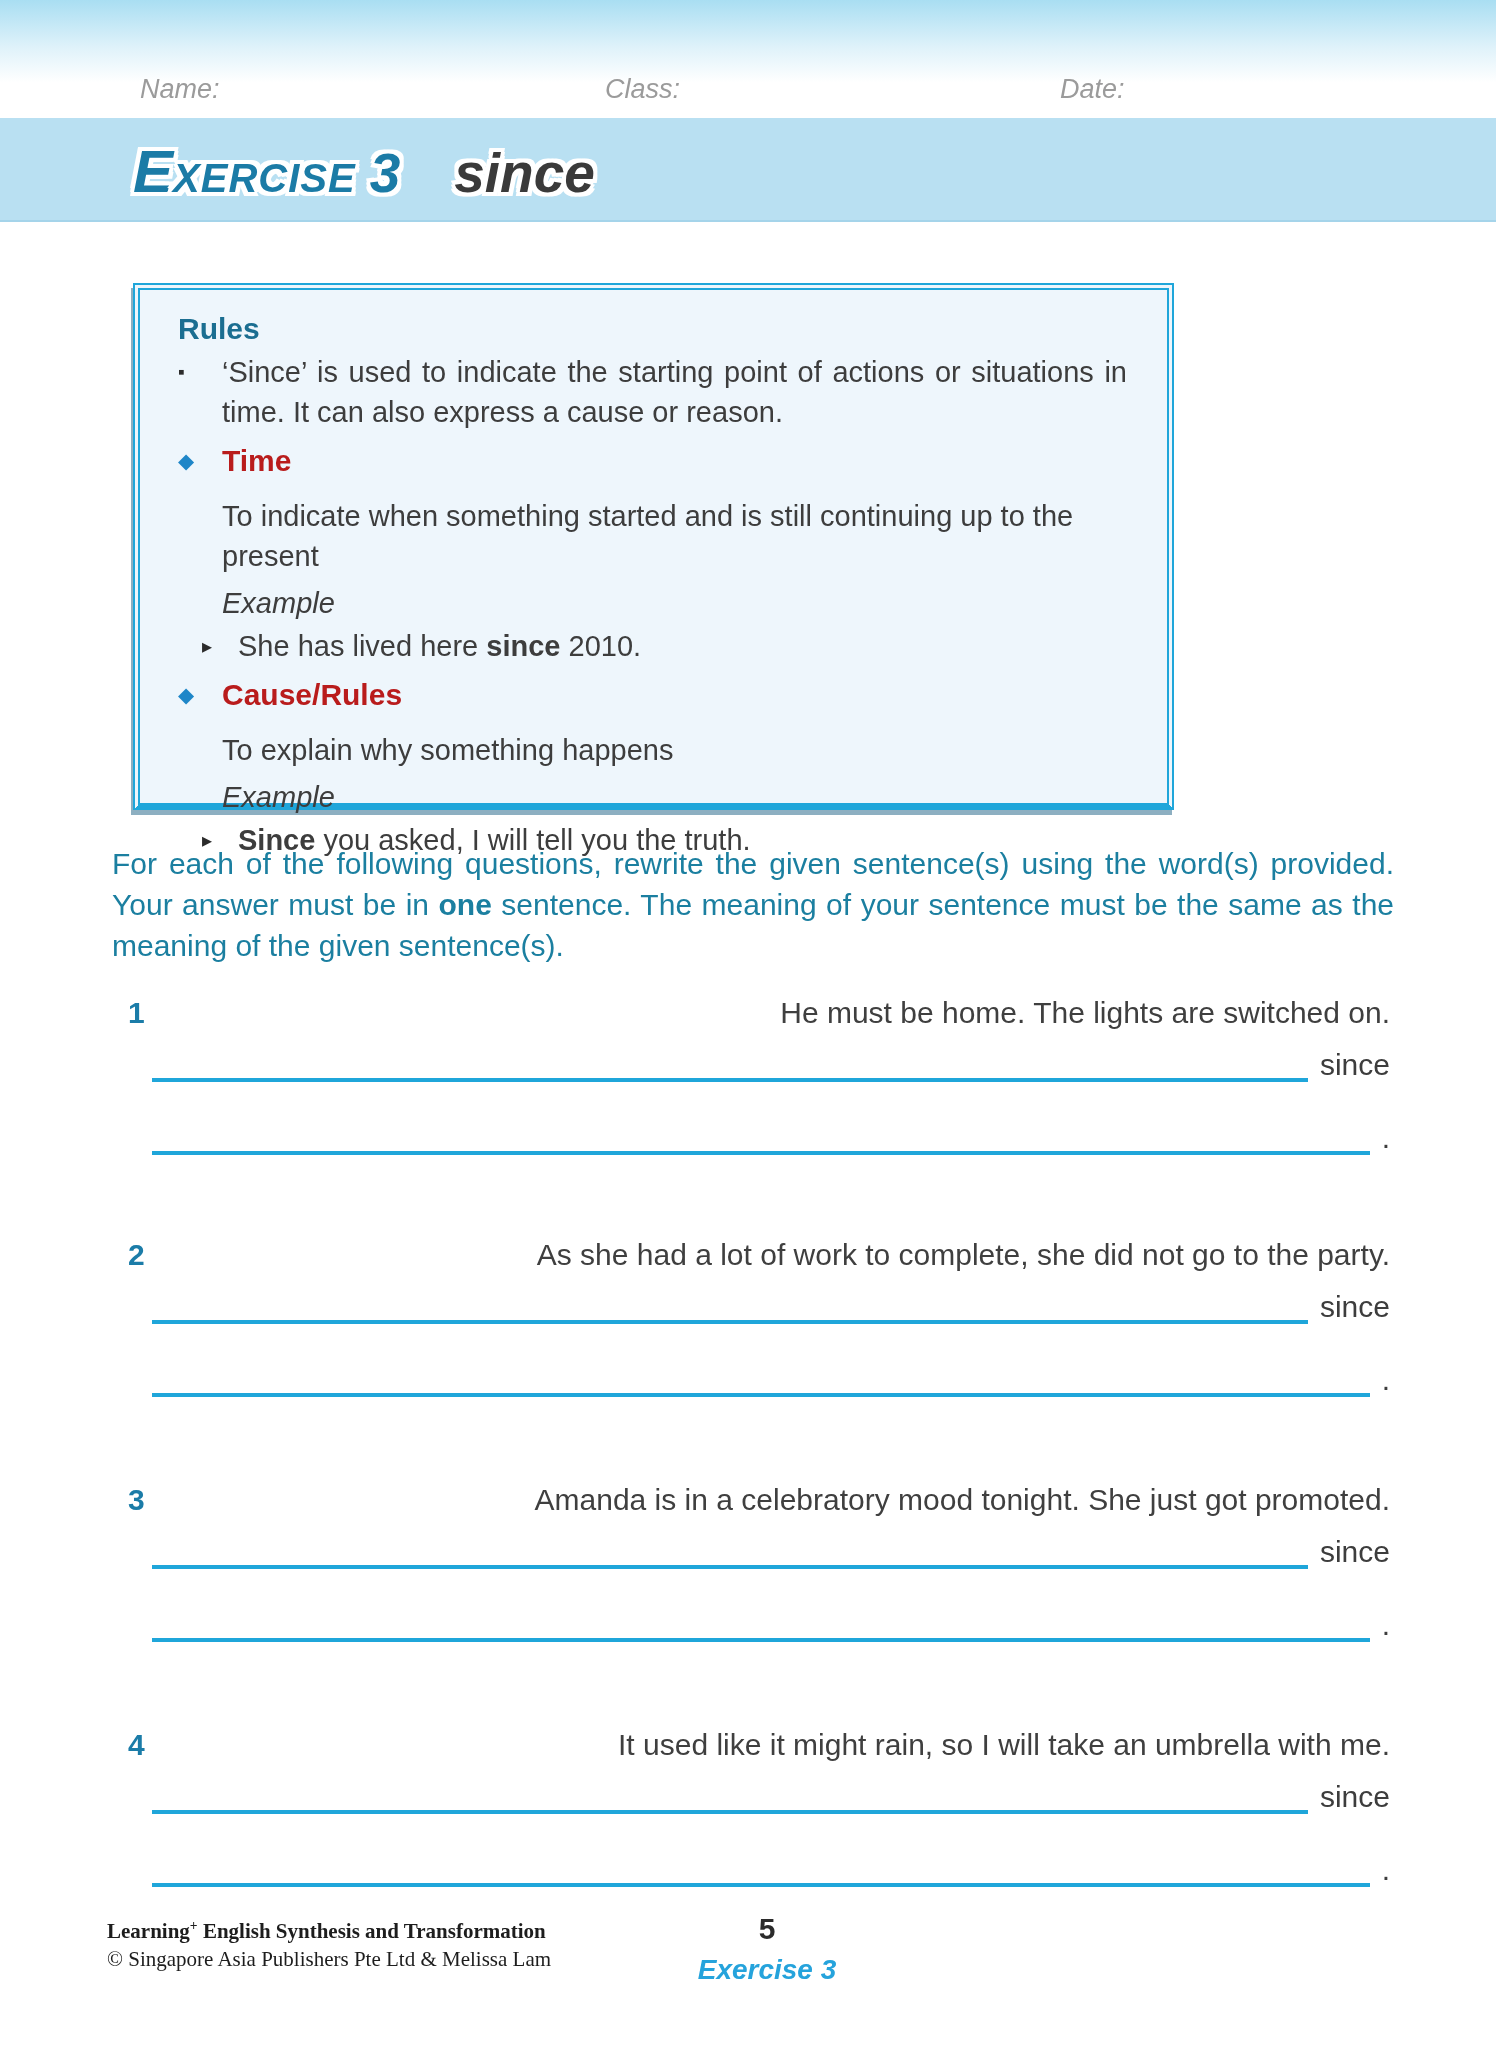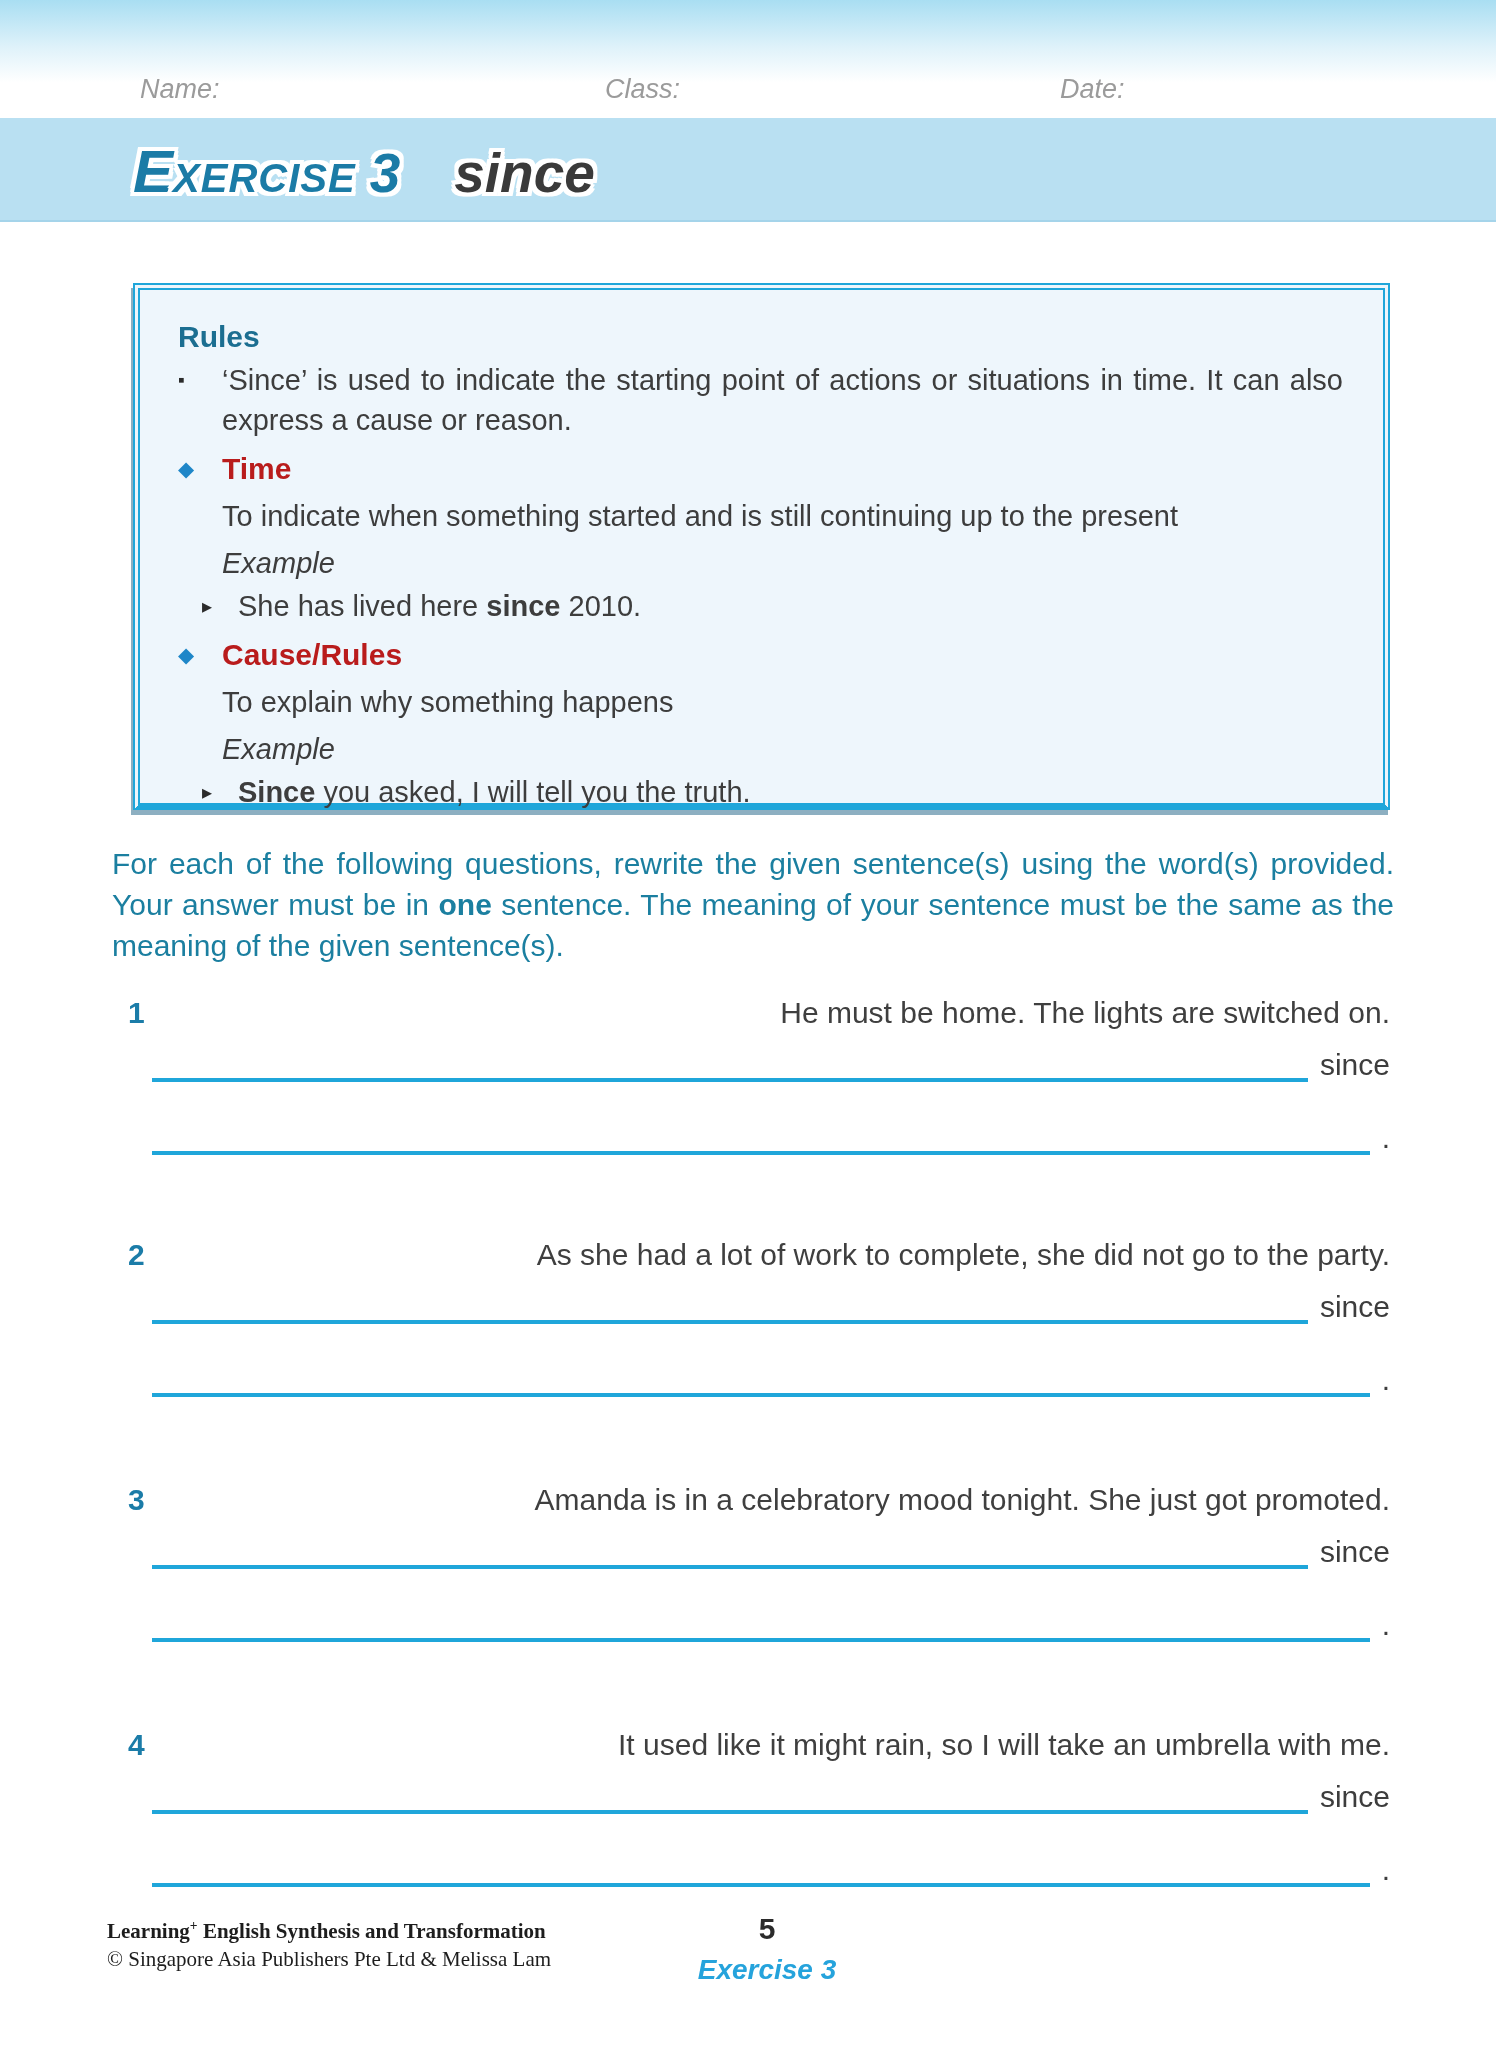--- a/index.html
+++ b/index.html
@@ -33,37 +33,37 @@
                 -4px 0 0 #fff, 4px 0 0 #fff,
                 -4px 4px 0 #fff, 0 4px 0 #fff, 4px 4px 0 #fff;
   }
   .ex-initial { font-size:60px; font-weight:bold; font-style:italic; color:#1b7ba6; letter-spacing:0; }
   .ex-rest    { font-size:40px; font-weight:bold; font-style:italic; color:#1b7ba6; letter-spacing:1px; }
   .ex-num     { font-size:55px; font-weight:bold; font-style:italic; color:#1b7ba6; margin-left:14px; }
   .ex-topic   { font-size:55px; font-weight:bold; font-style:italic; color:#3a3a3a; margin-left:54px; }
 
   
   .rules-box {
-    position:absolute; top:283px; left:133px; width:1257px; height:527px;
+    position:absolute; top:283px; left:133px; width:1041px; height:527px;
     background:#eef6fc;
     border:7px double #1fa6da;
     border-bottom-style:solid; border-bottom-width:7px;
     box-shadow:-2px 5px 0 rgba(47,110,142,0.55);
-    padding:28px 40px 0 38px;
+    padding:20px 40px 0 38px;
     font-size:29px; color:#3d3d3d;
   }
   .rules-heading { font-size:30px; font-weight:bold; color:#1b6e91; line-height:38px; margin-bottom:4px; }
   .rule-bullet-row { display:flex; margin-bottom:8px; }
   .bullet-col { flex:none; width:44px; font-size:19px; line-height:40px; color:#2b2b2b; }
   .diamond-col { flex:none; width:44px; font-size:21px; line-height:38px; color:#1e86c8; }
   .rule-bullet-text { flex:1; text-align:justify; line-height:40px; }
   .rule-section { margin-top:10px; }
   .section-head-row { display:flex; }
   .section-title { font-size:30px; font-weight:bold; color:#b91c1c; line-height:38px; }
-  .section-desc { margin-left:44px; line-height:40px; margin-top:8px; }
+  .section-desc { margin-left:44px; line-height:40px; margin-top:16px; }
   .example-label { margin-left:44px; margin-top:8px; font-weight:normal; font-style:italic; line-height:38px; }
   .example-row { display:flex; margin-left:24px; margin-top:4px; }
   .tri-col { flex:none; width:36px; font-size:20px; line-height:40px; color:#2b2b2b; text-align:left; }
   .example-text { line-height:40px;text-align:right; }
   .b { font-weight:bold; }
 
   
   .instructions {
     position:absolute; top:843px; left:112px; width:1282px;
     font-size:30px; color:#1b7fa0; line-height:41px; text-align:justify;

